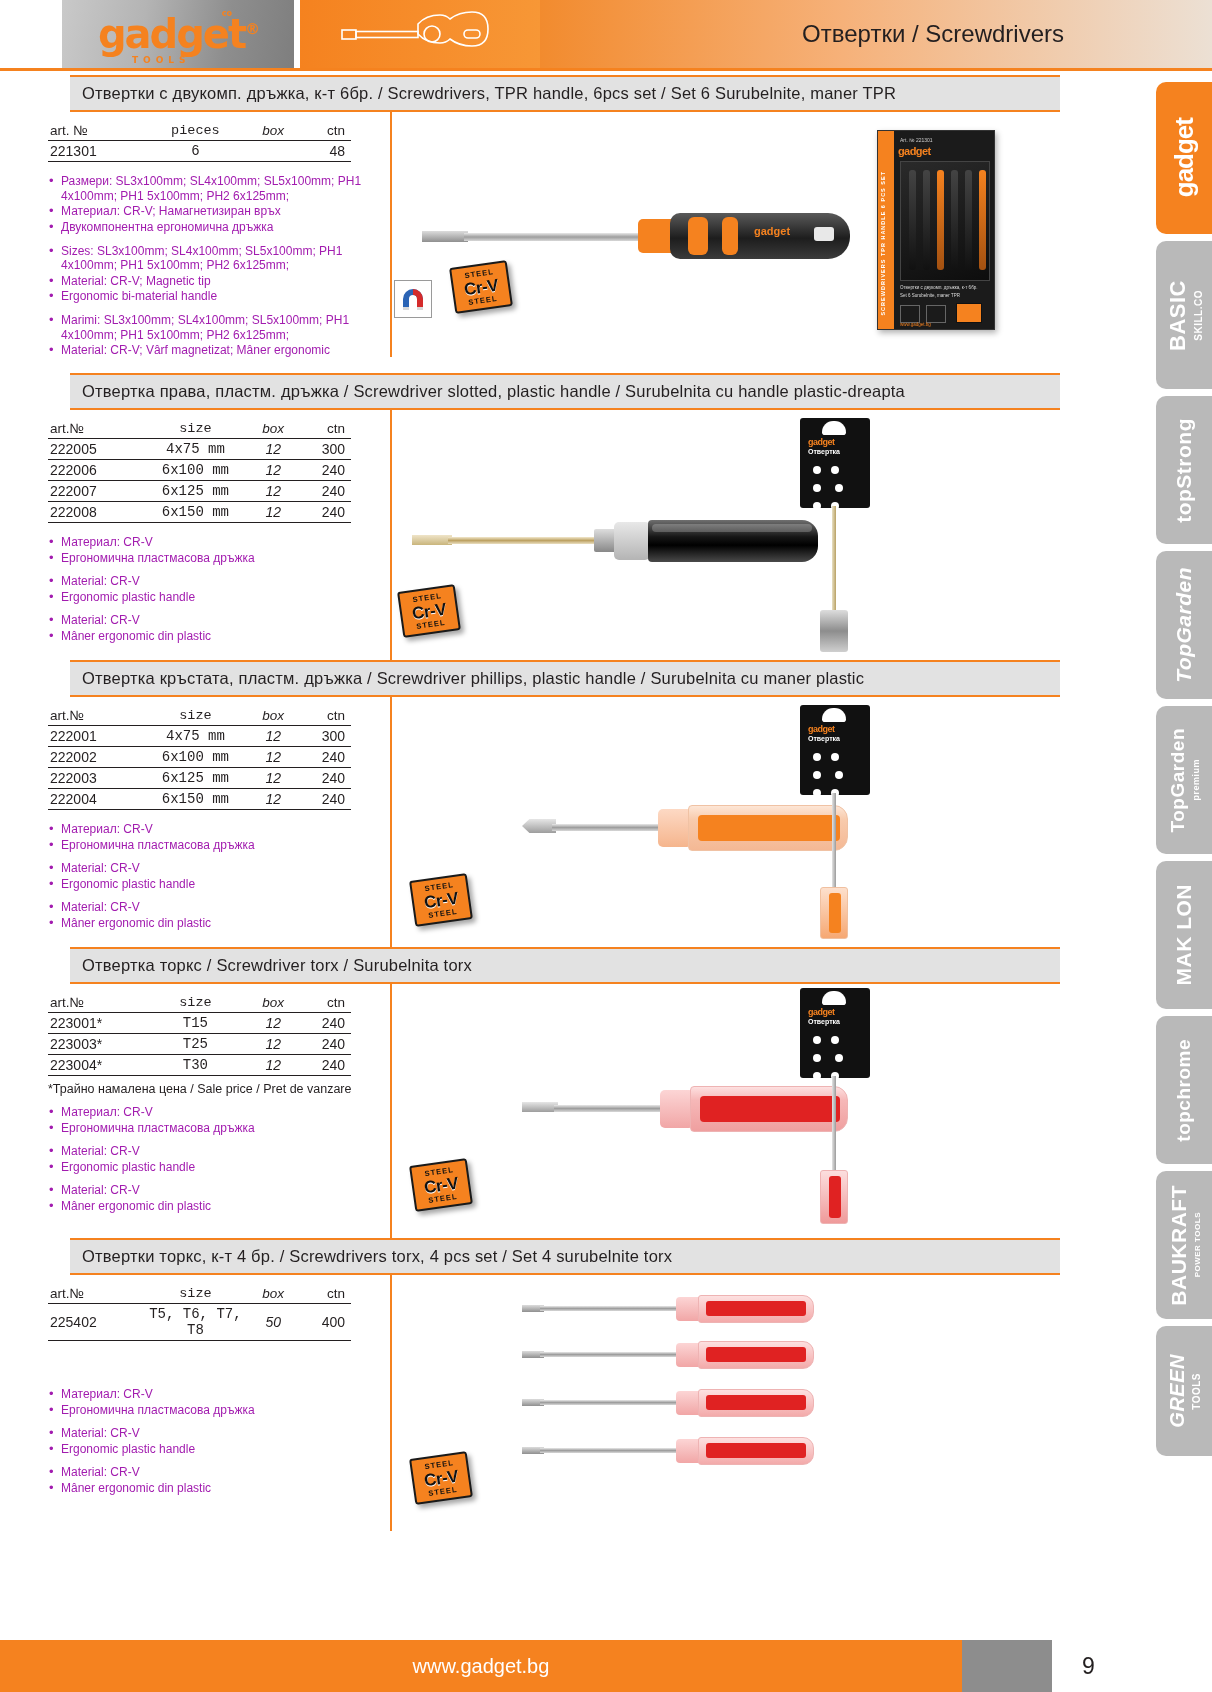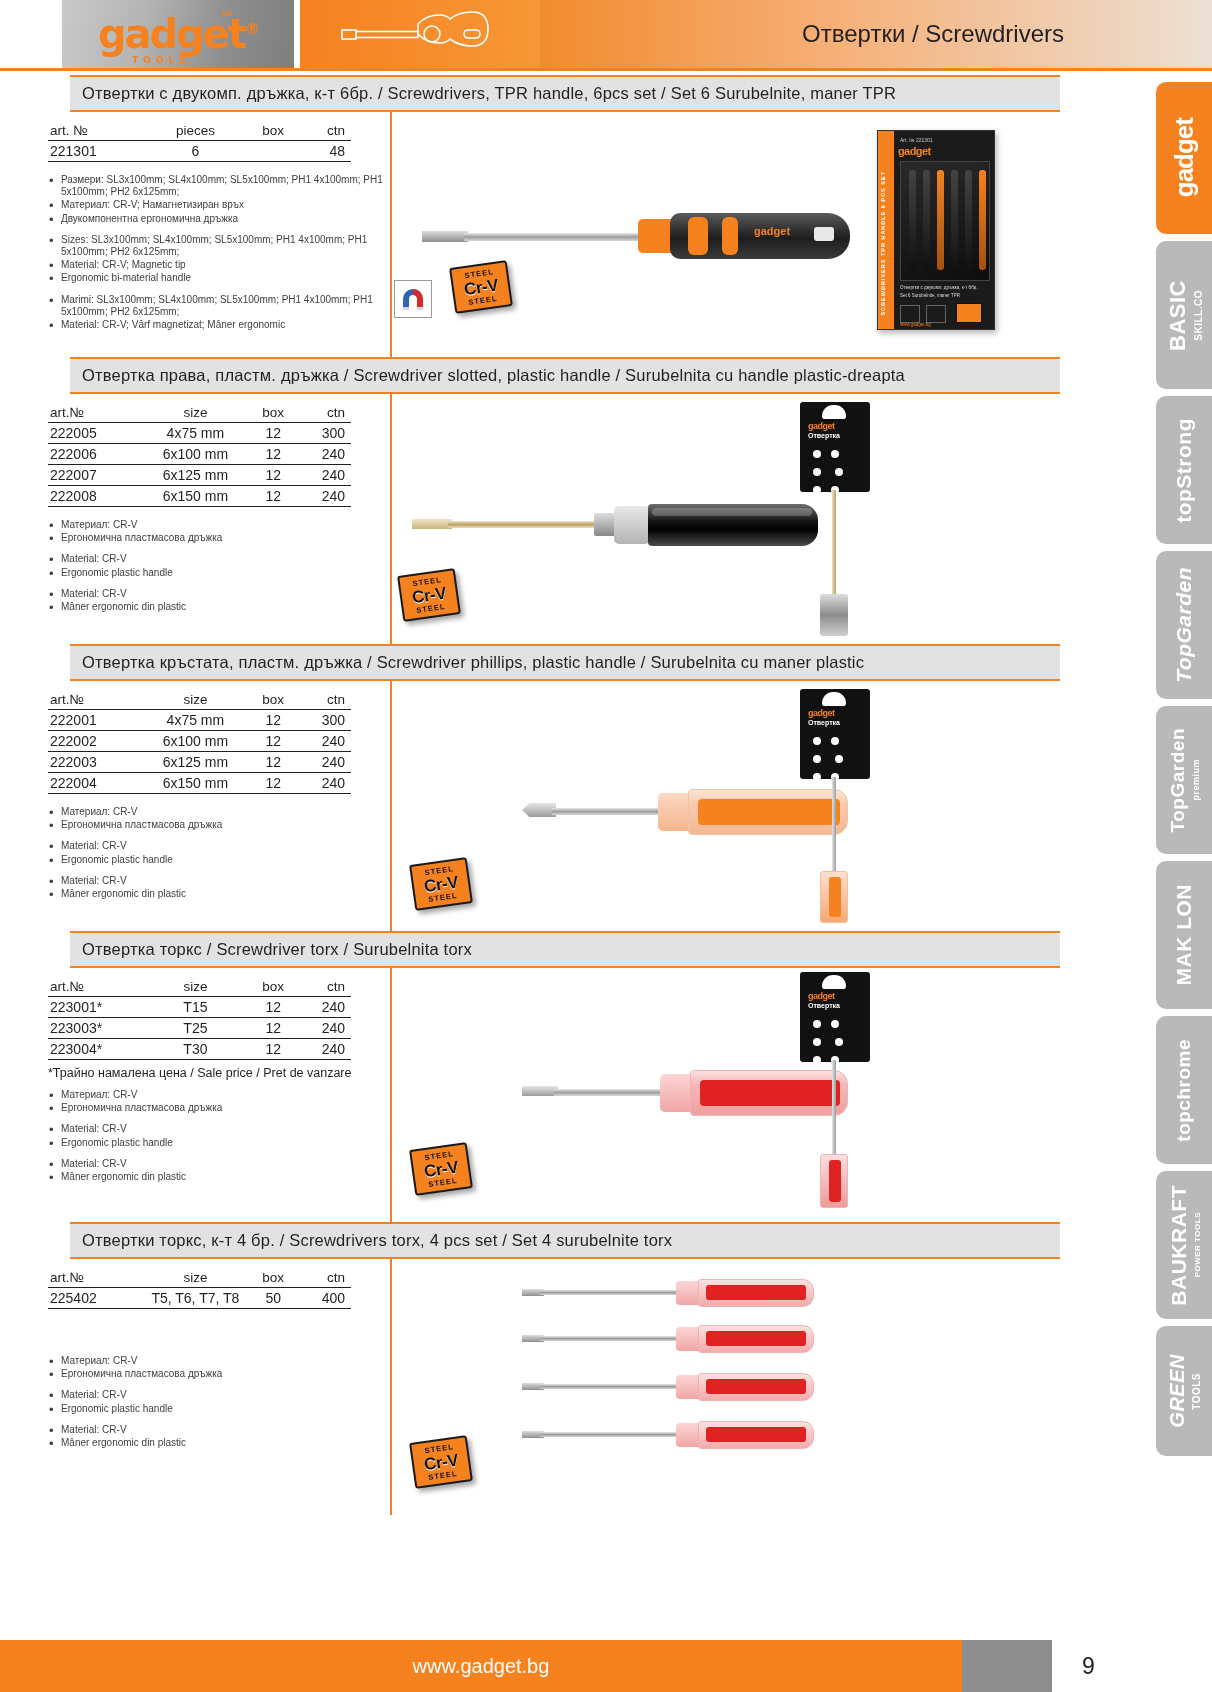--- a/index.html
+++ b/index.html
@@ -63,30 +63,30 @@
   table.spec { border-collapse:collapse; width:303px; margin-left:10px; }
   table.spec th {
     font-size:13.5px; font-weight:normal; color:#231f20; text-align:center;
     padding:1px 2px 2px; border-bottom:1px solid #231f20;
   }
   table.spec td {
     font-size:14px; color:#231f20; text-align:center; padding:2px 2px;
     border-bottom:1px solid #231f20;
   }
   table.spec th.c-art, table.spec td.c-art { text-align:left; width:92px; }
-  table.spec th.c-size, table.spec td.c-size { width:104px; }
-  table.spec th.c-box, table.spec td.c-box { width:48px; }
+  table.spec th.c-size, table.spec td.c-size { width:104px;font-family:Liberation Mono, monospace; }
+  table.spec th.c-box, table.spec td.c-box { width:48px;font-style:italic; }
   table.spec th.c-ctn, table.spec td.c-ctn { width:52px; text-align:right; padding-right:6px; }
 
   .note-star { font-size:12.5px; color:#231f20; margin:6px 0 0 10px; }
 
   
   .bullets { margin:12px 0 0 10px; }
   .blk { margin-bottom:9px; }
-  .bullet { font-size:10px; color:#404040; line-height:1.22; padding-left:13px; position:relative; margin-bottom:1px; }
+  .bullet { font-size:12px; color:#a21caf; line-height:1.22; padding-left:13px; position:relative; margin-bottom:1px; }
   .bullet::before { content:"•"; position:absolute; left:1px; top:-1px; font-size:13px; }
 
   
   .crv {
     position:absolute; width:58px; height:46px; transform:rotate(-8deg);
     background:#f5821f; border:2px solid #1a1a1a; border-radius:3px;
     box-shadow:3px 4px 5px rgba(0,0,0,.35);
     display:flex; flex-direction:column; align-items:center; justify-content:center;
     color:#111; font-weight:bold; line-height:1;
   }

